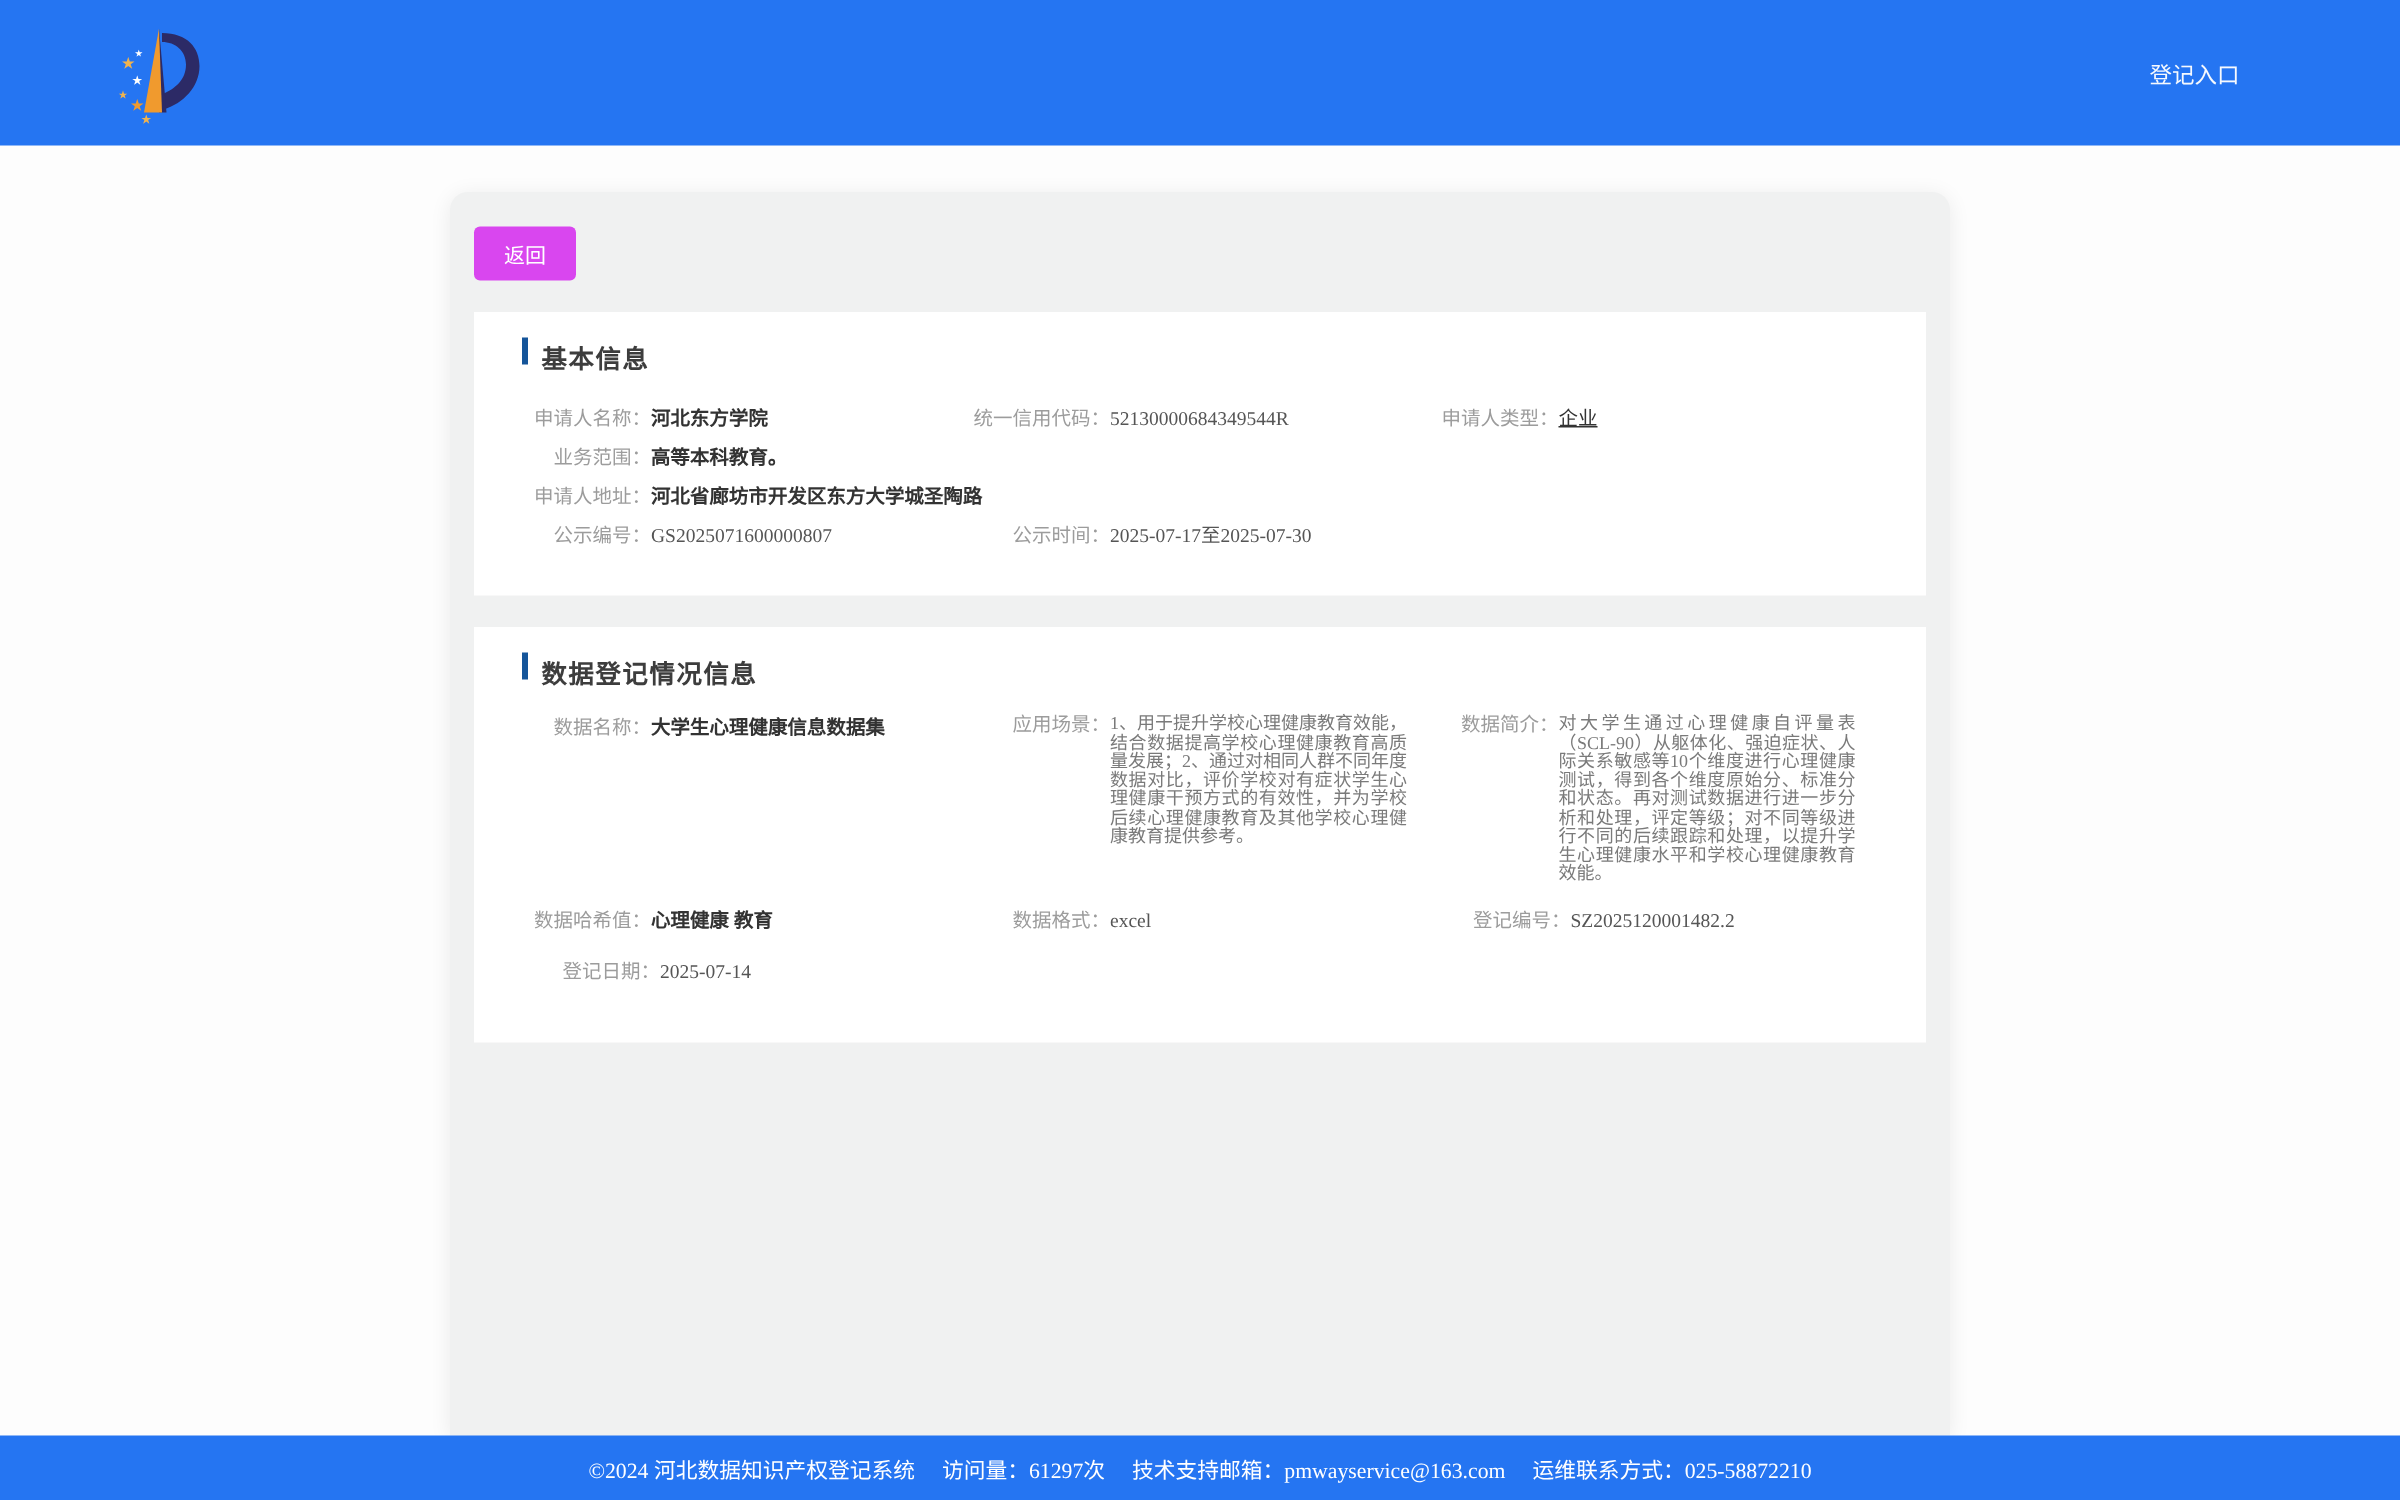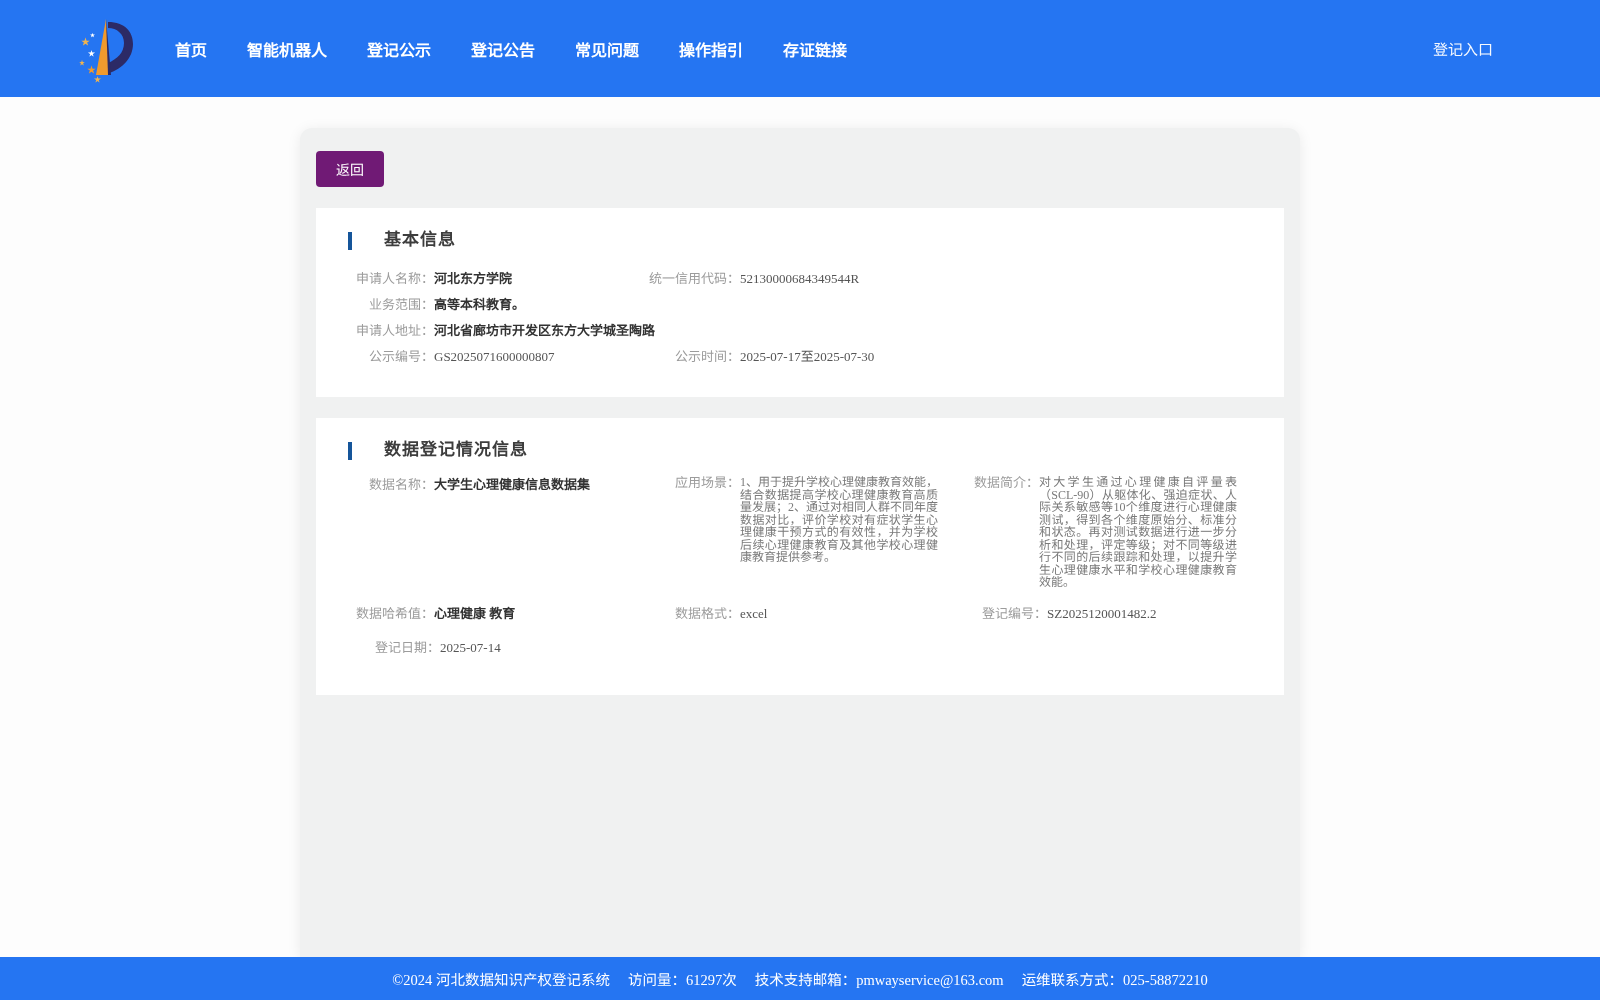--- a/index.html
+++ b/index.html
@@ -37,28 +37,28 @@
   .container {
     width:1000px;
     margin-top:31px;
     background:#f0f1f1;
     border-radius:12px 12px 0 0;
     box-shadow:0 2px 14px rgba(0,0,0,.08);
     padding:23px 16px 0;
   }
   .back-btn {
     width:68px; height:36px;
-    background:#701a75; color:#fff;
+    background:#d946ef; color:#fff;
     border:none; border-radius:4px;
     font-family:inherit; font-size:14px;
     cursor:pointer;
   }
   .card { background:#fff; margin-top:21px; padding:17px 32px 27px; }
   .card.reg { padding-bottom:38px; }
-  .sec-head { display:flex; align-items:flex-end; gap:32px; margin-bottom:16px; }
+  .sec-head { display:flex; align-items:flex-start; gap:9px; margin-bottom:16px; }
   .sec-bar { width:4px; height:18px; background:#15559a; }
   .sec-title { font-size:17px; font-weight:700; color:#3d3d3d; letter-spacing:1px; }
   .grid {
     display:grid;
     grid-template-columns:300px 313px 1fr;
     align-items:start;
   }
   .grid.reg { row-gap:16px; }
   .field { display:flex; align-items:flex-start; line-height:18px; }
   .basic .field { height:26px; align-items:center; line-height:26px; }
@@ -107,29 +107,20 @@
       <path d="M31 6 L33 62 L21 62 Z" fill="#f09a2e"></path>
 
       <text x="6" y="32" font-size="9" fill="#f0b34e">★</text>
       <text x="13" y="43" font-size="7" fill="#ffffff">★</text>
       <text x="4" y="52" font-size="6" fill="#f0b34e">★</text>
       <text x="12" y="60" font-size="9" fill="#f09a2e">★</text>
       <text x="19" y="69" font-size="7" fill="#f0b34e">★</text>
       <text x="15" y="24" font-size="5" fill="#ffffff">★</text>
     </svg>
   </div>
-  <nav class="main-nav">
-    <a>首页</a>
-    <a>智能机器人</a>
-    <a>登记公示</a>
-    <a>登记公告</a>
-    <a>常见问题</a>
-    <a>操作指引</a>
-    <a>存证链接</a>
-  </nav>
   <a class="login-link">登记入口</a>
 </header>
 
 <main class="main-area">
   <div class="container">
     <button class="back-btn">返回</button>
 
     
     <section class="card">
       <div class="sec-head">
@@ -137,20 +128,24 @@
         <h2 class="sec-title">基本信息</h2>
       </div>
       <div class="grid basic">
         <div class="field c1 gc1">
           <span class="lbl">申请人名称：</span>
           <span class="val b">河北东方学院</span>
         </div>
         <div class="field c2 gc2">
           <span class="lbl">统一信用代码：</span>
           <span class="val">52130000684349544R</span>
+        </div>
+        <div class="field c3 gc3">
+          <span class="lbl">申请人类型：</span>
+          <span class="val link">企业</span>
         </div>
         <div class="field c1 gc1">
           <span class="lbl">业务范围：</span>
           <span class="val b">高等本科教育。</span>
         </div>
         <div class="field c1 gspan">
           <span class="lbl">申请人地址：</span>
           <span class="val b">河北省廊坊市开发区东方大学城圣陶路</span>
         </div>
         <div class="field c1 gc1">

